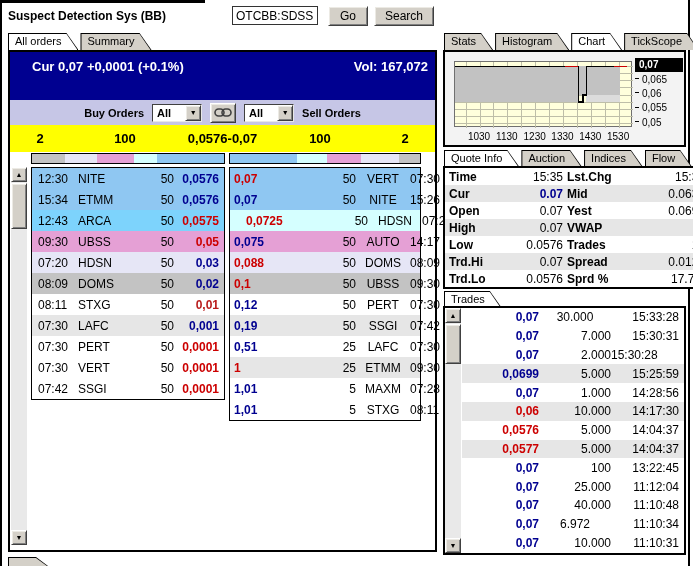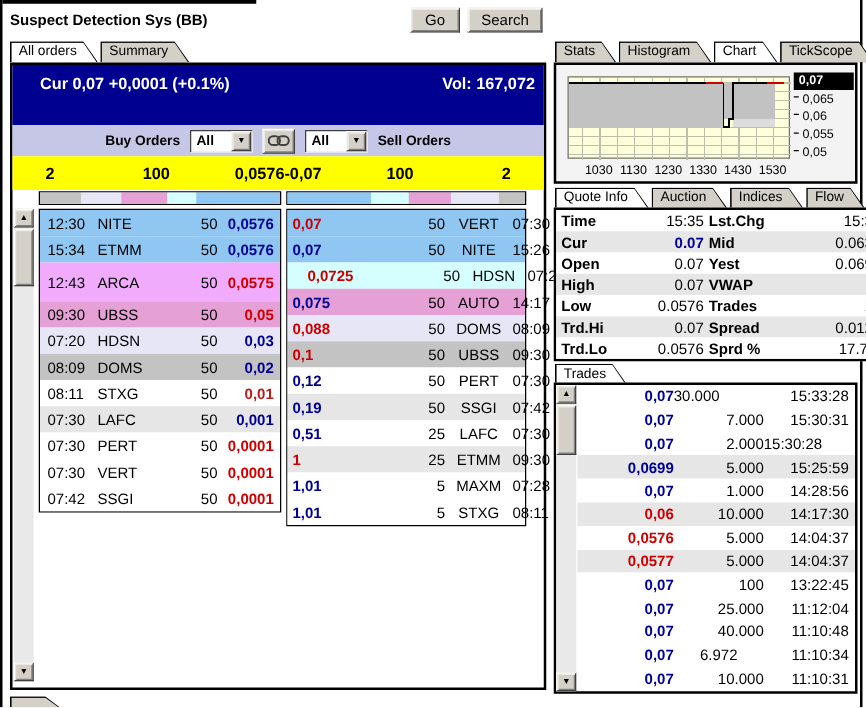--- a/index.html
+++ b/index.html
@@ -35,20 +35,21 @@
 </head>
 <body>
 
 <div id="root">
 
   <div class="abs" style="left:2px;top:0;width:203px;height:3px;background:#000;"></div>
   <div class="abs" style="left:0;top:0;width:2px;height:566px;background:#000;"></div>
   <div class="abs" style="left:688px;top:0;width:2px;height:566px;background:#000;"></div>
 
   <div class="abs" style="left:8px;top:9px;font-size:12px;font-weight:bold;">Suspect Detection Sys (BB)</div>
+  <input class="abs" style="left: 232px; top: 6px; width: 86px; height: 19px; border: 1px solid rgb(51, 51, 51); font-size: 12px; padding-left: 3px; font-family: inherit;" value="OTCBB:SDSS">
   <div class="abs btn bevel-out" style="left:328px;top:6px;width:40px;height:20px;">
       <span>Go</span>
     </div>
   <div class="abs btn bevel-out" style="left:374px;top:6px;width:60px;height:20px;">
       <span>Search</span>
     </div>
 
   <div class="abs tabrow" style="left:8px;top:33px;">
       <div class="tab active"><span>All orders</span></div>
       <div class="tab"><span>Summary</span></div>
@@ -127,21 +128,21 @@
             <span>NITE</span>
             <span style="text-align: right;">50</span>
             <span class="b" style="text-align: right; color: rgb(0, 0, 144);">0,0576</span>
           </div>
           <div class="row-grid" style="height: 21px; grid-template-columns: 40px 52px 44px 1fr; padding: 0px 5px 0px 6px; background: rgb(143, 199, 242);">
             <span>15:34</span>
             <span>ETMM</span>
             <span style="text-align: right;">50</span>
             <span class="b" style="text-align: right; color: rgb(0, 0, 144);">0,0576</span>
           </div>
-          <div class="row-grid" style="height: 31px; grid-template-columns: 40px 52px 44px 1fr; padding: 0px 5px 0px 6px; background: #f0abfc;">
+          <div class="row-grid" style="height: 21px; grid-template-columns: 40px 52px 44px 1fr; padding: 0px 5px 0px 6px; background: #7dd3fc;">
             <span>12:43</span>
             <span>ARCA</span>
             <span style="text-align: right;">50</span>
             <span class="b" style="text-align: right; color: rgb(204, 0, 0);">0,0575</span>
           </div>
           <div class="row-grid" style="height: 21px; grid-template-columns: 40px 52px 44px 1fr; padding: 0px 5px 0px 6px; background: rgb(229, 160, 213);">
             <span>09:30</span>
             <span>UBSS</span>
             <span style="text-align: right;">50</span>
             <span class="b" style="text-align: right; color: rgb(204, 0, 0);">0,05</span>
@@ -359,21 +360,21 @@
 
   <div class="abs" style="left:443px;top:306px;width:243px;height:249px;border:2px solid #000;background:#fff;">
     <div class="vscroll" style="left:0;top:0;height:245px;">
       <div class="sb-btn bevel-out" style="top:0;">▲</div>
       <div class="sb-thumb bevel-out" style="top:16px;height:40px;"></div>
       <div class="sb-btn bevel-out" style="bottom:0;">▼</div>
     </div>
     <div class="abs" style="left:17px;top:0;right:0;bottom:0;" id="trades-list">
         <div class="row-grid" style="height: 18.8px; grid-template-columns: 72px 72px 1fr; padding: 0px 5px; background: rgb(255, 255, 255);">
           <span class="b" style="text-align: right; color: rgb(0, 0, 144);">0,07</span>
-          <span style="text-align: left;">30.000</span>
+          <span style="text-align: center;">30.000</span>
           <span style="text-align: right;">15:33:28</span>
         </div>
         <div class="row-grid" style="height: 18.8px; grid-template-columns: 72px 72px 1fr; padding: 0px 5px; background: rgb(255, 255, 255);">
           <span class="b" style="text-align: right; color: rgb(0, 0, 144);">0,07</span>
           <span style="text-align: right;">7.000</span>
           <span style="text-align: right;">15:30:31</span>
         </div>
         <div class="row-grid" style="height: 18.8px; grid-template-columns: 72px 72px 1fr; padding: 0px 5px; background: rgb(255, 255, 255);">
           <span class="b" style="text-align: right; color: rgb(0, 0, 144);">0,07</span>
           <span style="text-align: right;">2.000</span>

